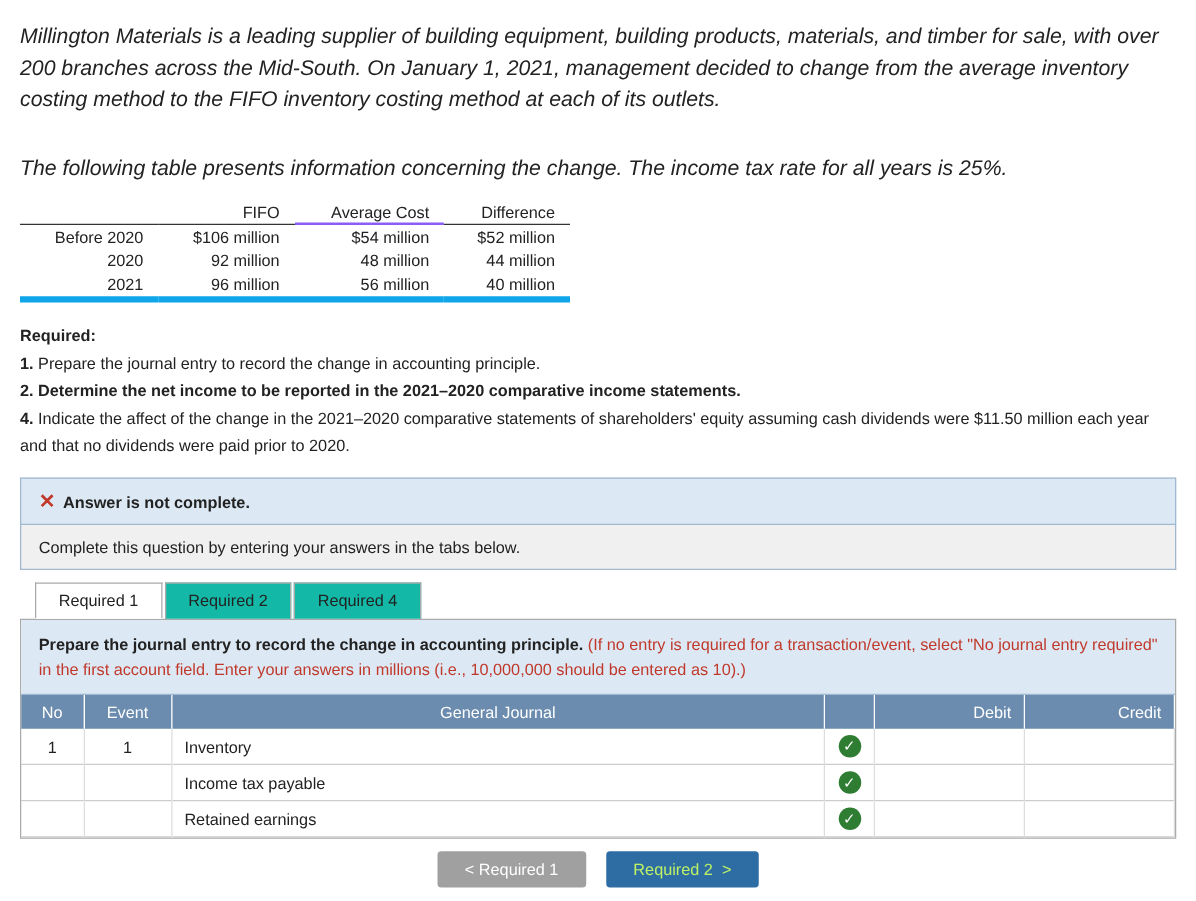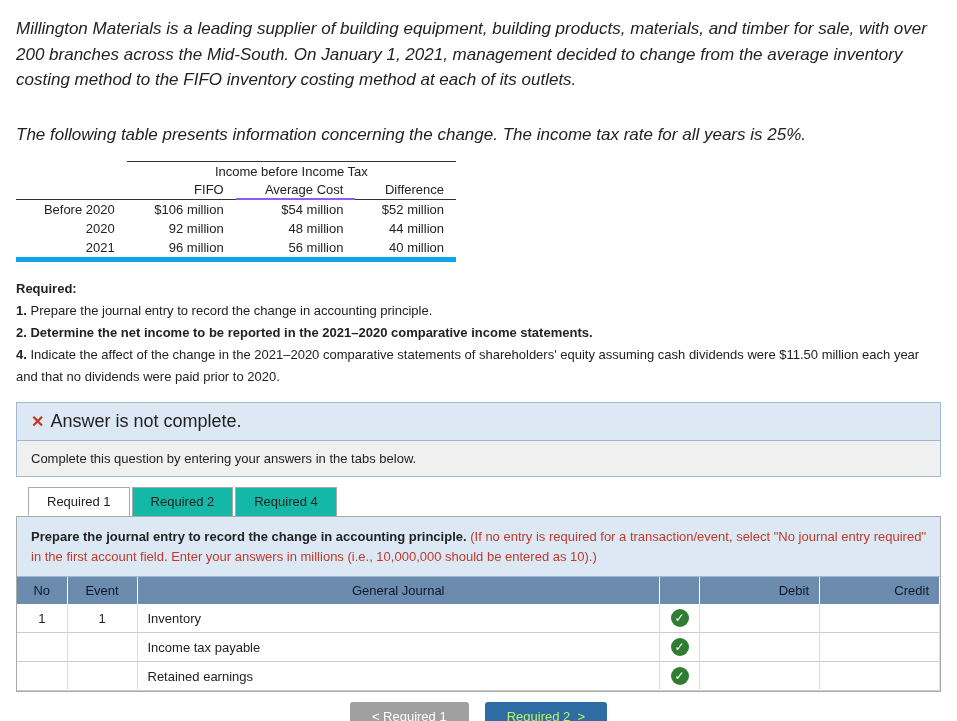--- a/index.html
+++ b/index.html
@@ -71,22 +71,22 @@
       display: flex;
       align-items: center;
       gap: 6px;
     }
     .answer-banner .x-icon {
       color: #c0392b;
       font-size: 16px;
       font-weight: bold;
     }
     .answer-banner-text {
-      font-weight: normal;
-      font-size: 18px;
+      font-weight: bold;
+      font-size: 13px;
     }
     .complete-section {
       background-color: #f0f0f0;
       border: 1px solid #a0b8d0;
       border-top: none;
       padding: 10px 14px;
       margin-bottom: 10px;
       font-size: 13px;
     }
     .tabs-row {
@@ -124,21 +124,21 @@
     .tab-instruction .red-text {
       color: #c0392b;
     }
     .journal-table {
       width: 100%;
       border-collapse: collapse;
       font-size: 13px;
     }
     .journal-table thead tr {
       background-color: #6b8cae;
-      color: #0f172a;
+      color: #ffffff;
     }
     .journal-table thead th {
       padding: 6px 10px;
       text-align: left;
       font-weight: normal;
       border-right: 1px solid #fff;
     }
     .journal-table thead th.center {
       text-align: center;
     }
@@ -209,24 +209,20 @@
 <div class="intro-text">Millington Materials is a leading supplier of building equipment, building products, materials, and timber for sale, with over 200 branches across the Mid-South. On January 1, 2021, management decided to change from the average inventory costing method to the FIFO inventory costing method at each of its outlets.</div>
 <br>
 <div class="intro-text">
   <span>The following table presents information concerning the change. The income tax rate for all years is 25%.</span>
 </div>
 
 
 <div class="table-section">
   <table class="data-table">
     <thead>
-      <tr class="header-row">
-        <th style="border:none; border-bottom:none;"></th>
-        <th colspan="3" style="border-top:1px solid #333; border-bottom:none; text-align:center; padding:2px 12px;">Income before Income Tax</th>
-      </tr>
       <tr class="sub-header">
         <th style="border-bottom:1px solid #333; text-align:left;"></th>
         <th style="border-bottom:1px solid #333; text-align:right;">FIFO</th>
         <th style="border-bottom:2px solid #8b5cf6; text-align:right;">Average Cost</th>
         <th style="border-bottom:1px solid #333; text-align:right;">Difference</th>
       </tr>
     </thead>
     <tbody id="table-body">
     <tr>
       <td>Before 2020</td>

